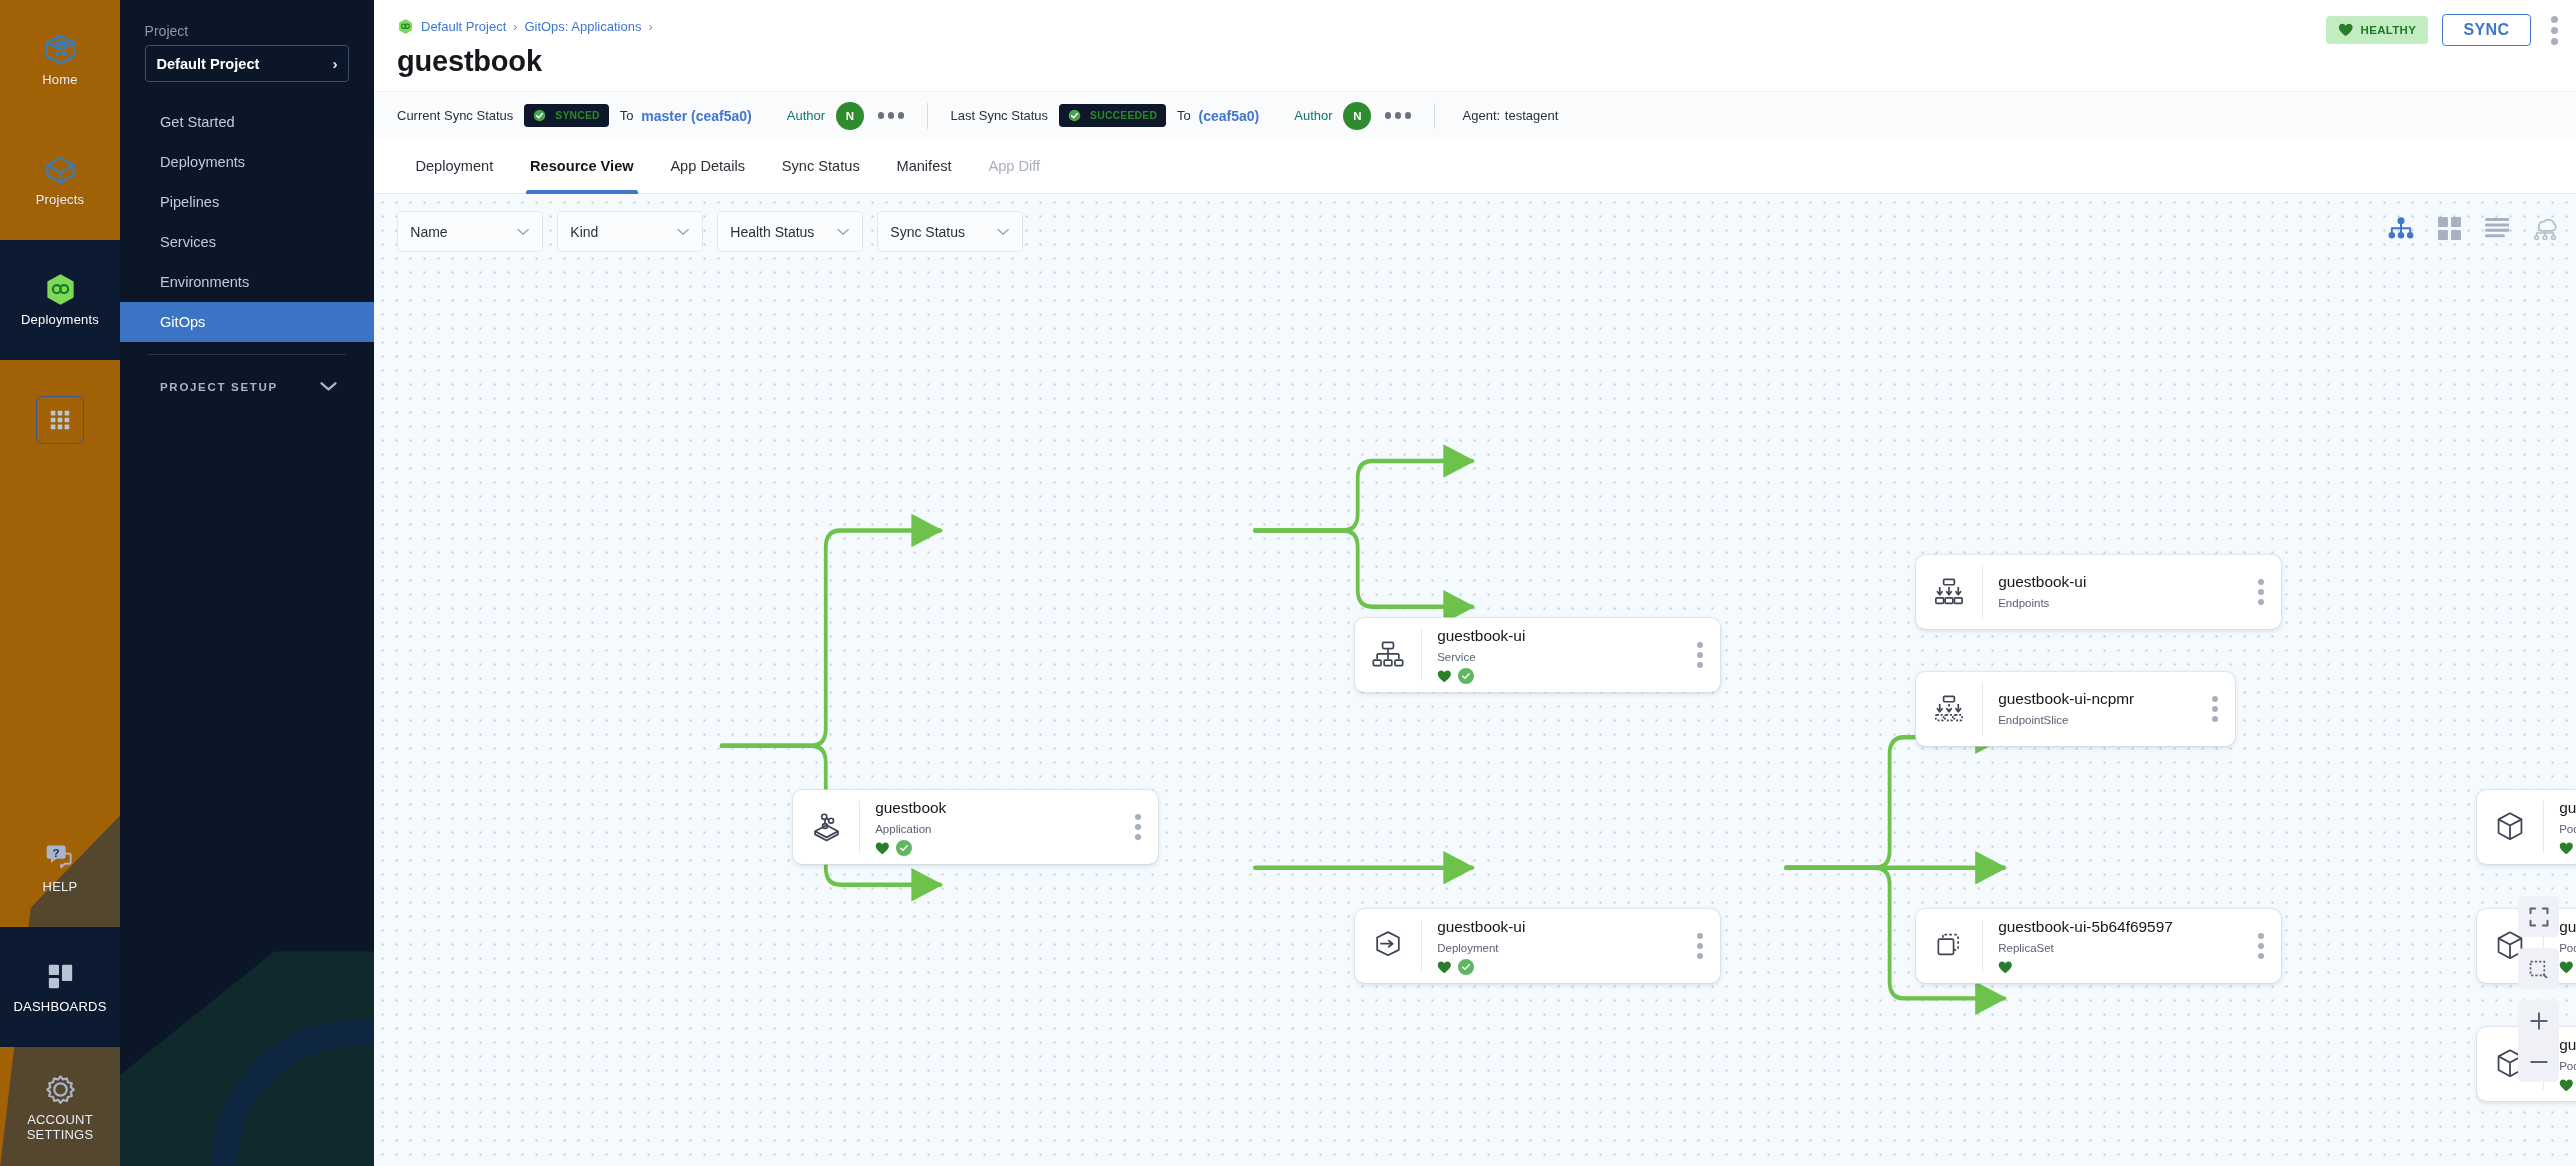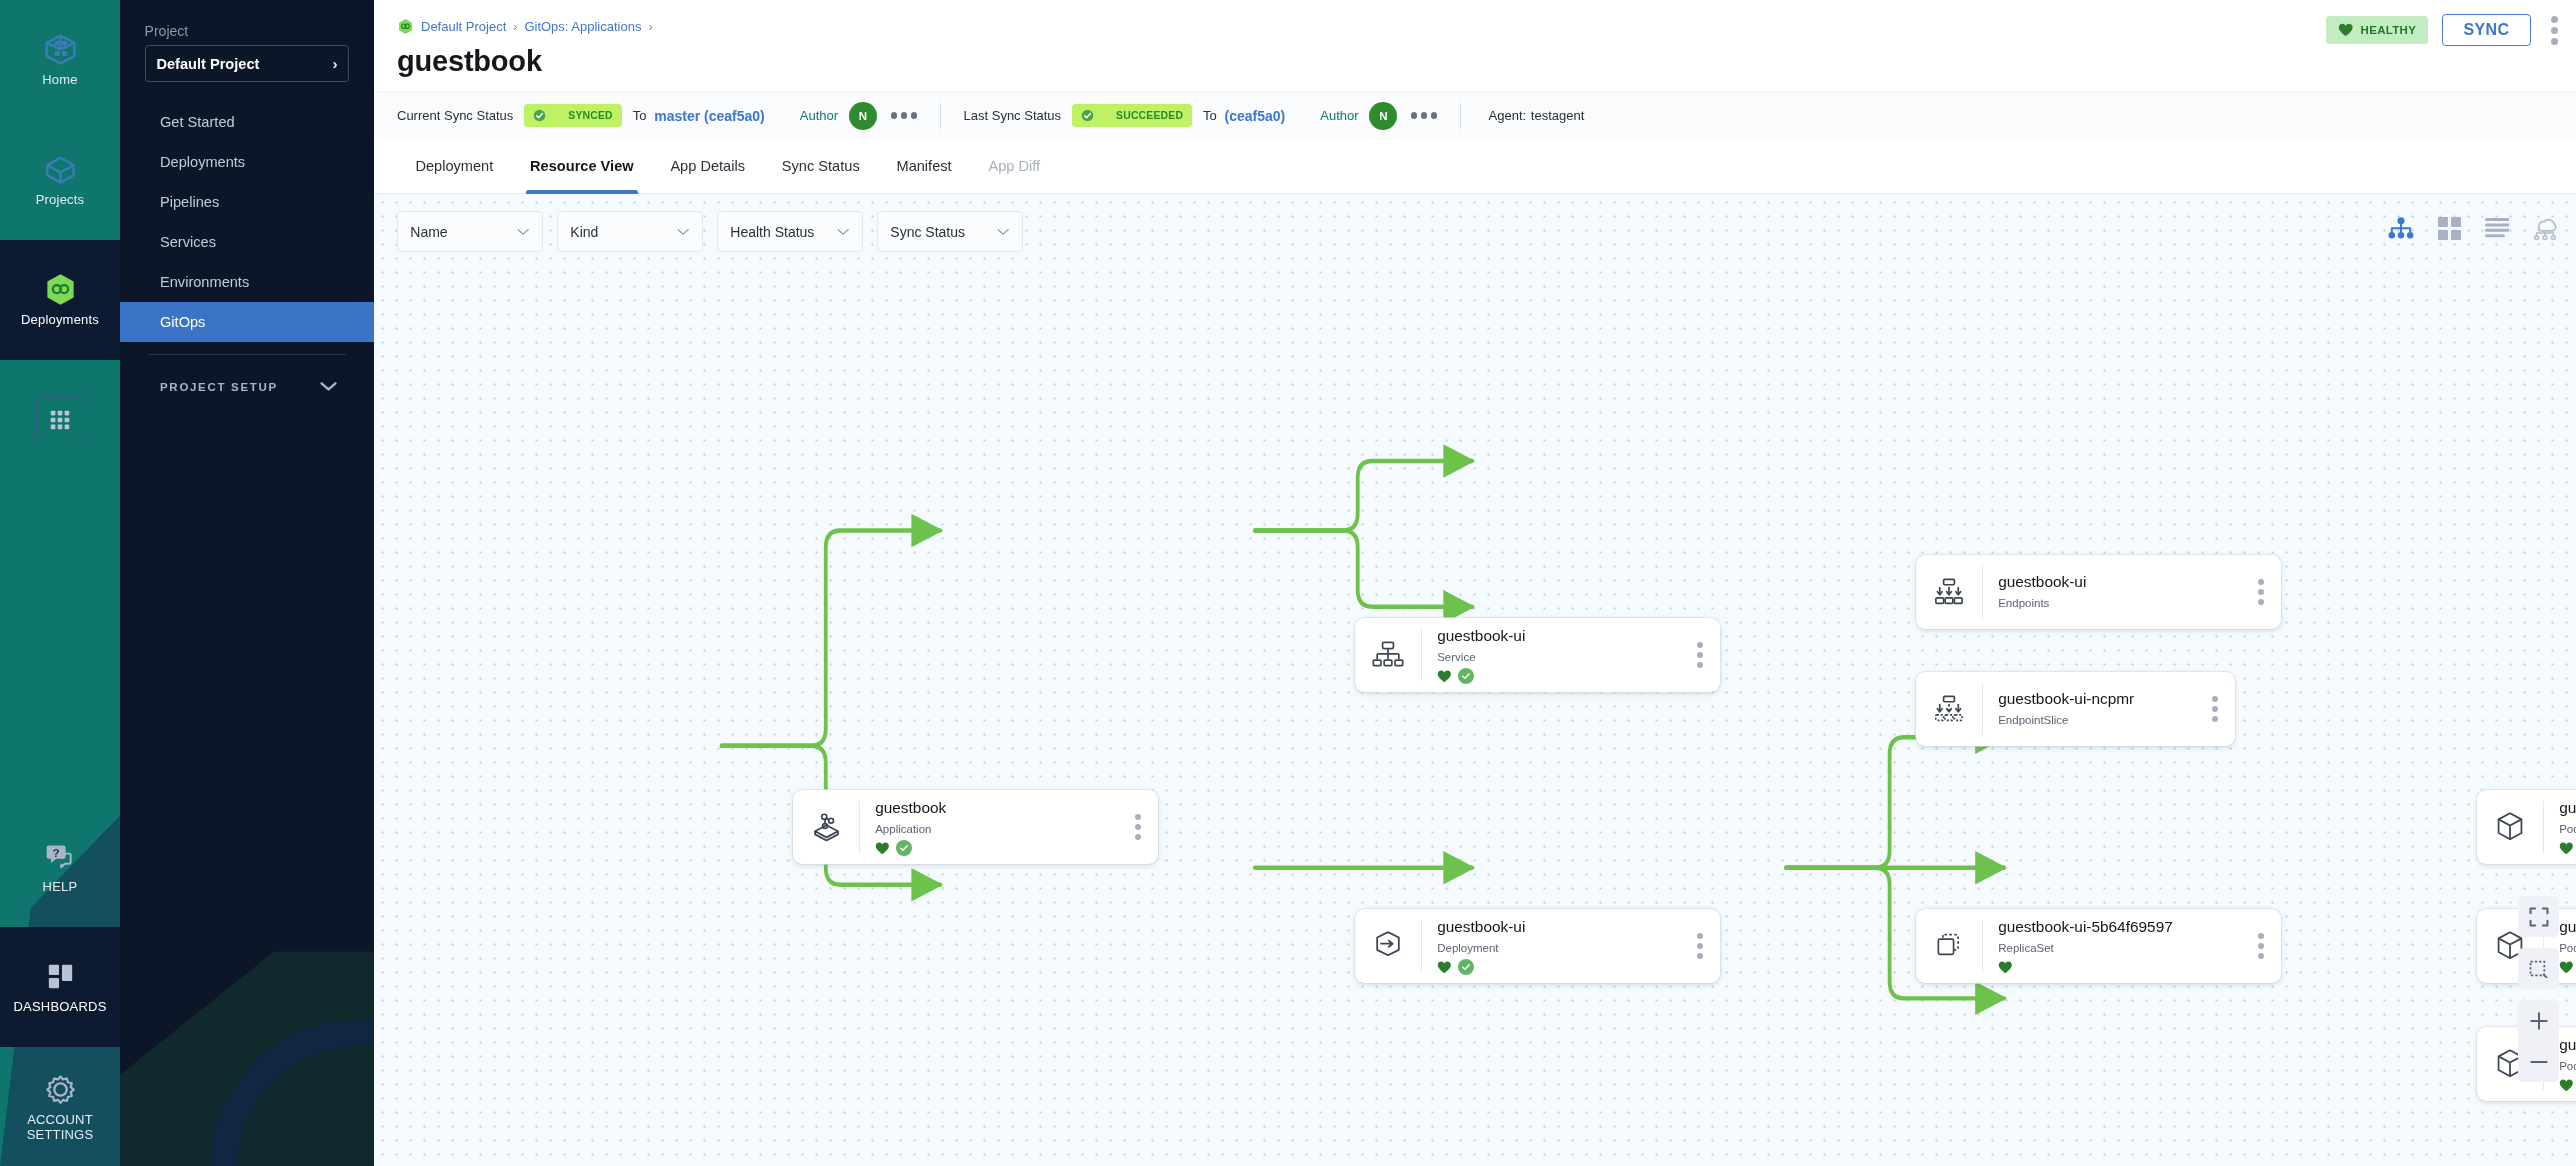--- a/index.html
+++ b/index.html
@@ -7,21 +7,21 @@
     width: 2576px; height: 1167px;
     font-family: "Liberation Sans", sans-serif;
     overflow: hidden;
     background: #ffffff;
   }
   .app { position: relative; width: 2576px; height: 1167px; display: flex; }
 
   
   .rail {
     width: 120px; height: 1167px;
-    background: #0f766e;
+    background: #a16207;
     position: relative;
     flex: 0 0 120px;
     overflow: hidden;
   }
   .rail-bg-deco { position:absolute; inset:0; overflow:hidden; pointer-events:none; }
   .rail-item {
     width: 120px; height: 120px;
     display: flex; flex-direction: column;
     align-items: center; justify-content: center;
     gap: 6.1px; position: relative; z-index: 2;
@@ -102,22 +102,22 @@
   .kebab-v i { width:7px; height:7px; border-radius:50%; background:#a7aebd; display:block;}
 
   
   .syncstrip {
     height: 48px; flex:0 0 48px; background:#fafbfd;
     display:flex; align-items:center; padding-left: 23px; gap: 0;
     font-size: 13px; color:#2b3038; border-top:0.8px solid #eef1f5;
   }
   .ss-label { color:#2b3038; }
   .pill {
-    display:inline-flex; align-items:center; gap:22px;
-    background:#bef264; color:#2a8a2a; border-radius:3.8px;
+    display:inline-flex; align-items:center; gap:9px;
+    background:#0f172a; color:#2a8a2a; border-radius:3.8px;
     height:23px; padding:0 9.2px; font-size:10.4px; font-weight:bold; letter-spacing:0.2px;
     margin: 0 10.8px;
   }
   .ss-to { color:#2b3038; margin-right:7.7px; }
   .ss-rev { color:#3f76d0; font-weight:bold; font-size:14px; }
   .ss-author { color:#0f766e; margin-left: 35px; margin-right: 10.8px; text-align: center;}
   .avatar {
     width:28px; height:28px; border-radius:50%; background:#2e8b2e;
     color:#fff; display:flex; align-items:center; justify-content:center;
     font-size:11.5px; font-weight:bold;

